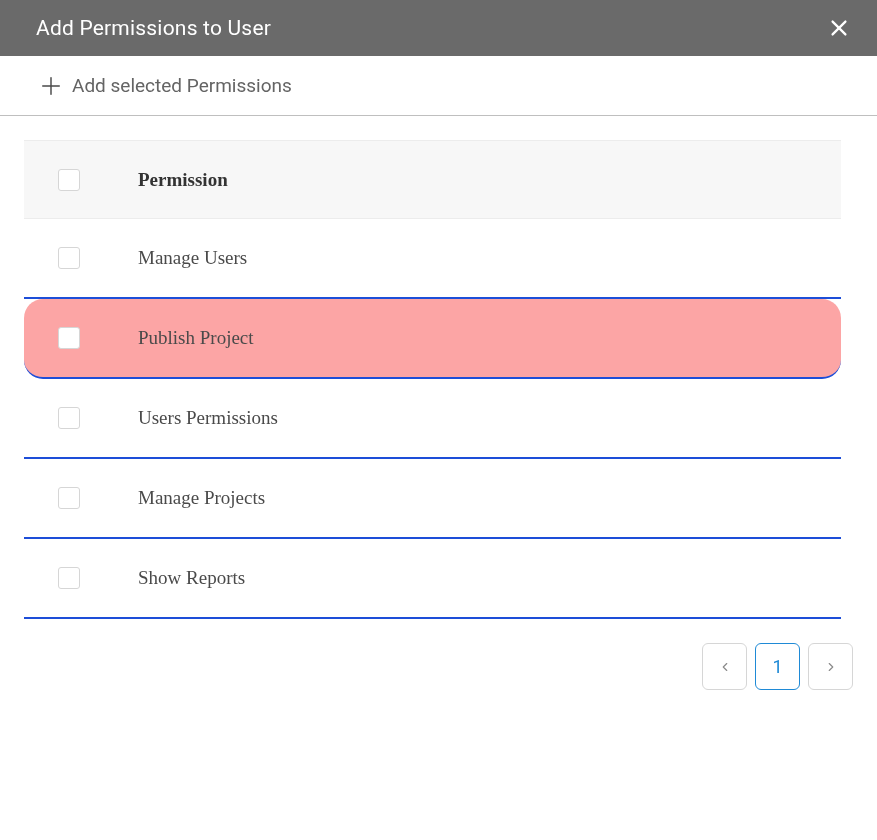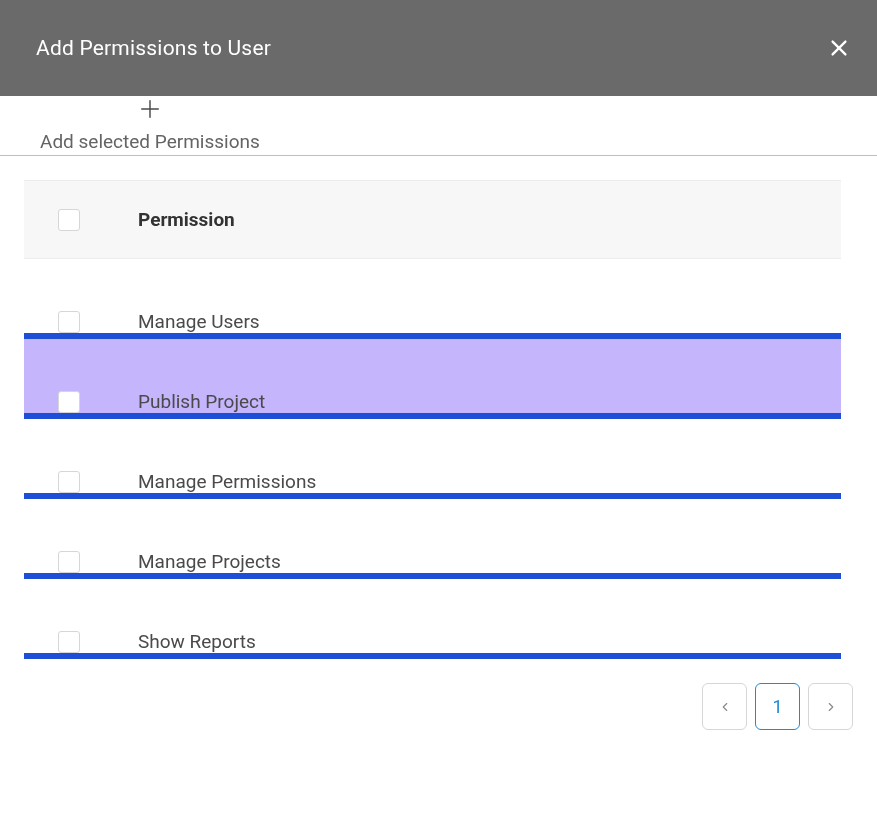--- a/index.html
+++ b/index.html
@@ -12,21 +12,21 @@
       font-family: "Segoe UI", -apple-system, BlinkMacSystemFont, Roboto, "Helvetica Neue", sans-serif;
       background: #fff;
       width: 877px;
       height: 840px;
       overflow: hidden;
     }
 
     .dialog-header {
       background: #6a6a6a;
       color: #fff;
-      height: 96px;
+      height: 56px;
       display: flex;
       align-items: center;
       justify-content: space-between;
       padding: 0 24px 0 36px;
     }
 
     .dialog-title {
       font-size: 21px;
       font-weight: 400;
       letter-spacing: 0.2px;
@@ -56,31 +56,31 @@
       background: #fff;
     }
 
     .add-selected-btn {
       display: inline-flex;
       align-items: center;
       gap: 10px;
       cursor: pointer;
       color: #646464;
       font-size: 19px;
-      flex-direction: column;
     }
 
     .add-selected-btn svg {
       width: 22px;
       height: 22px;
       color: #4a4a4a;
     }
 
     .table-wrap {
       padding: 24px 36px 0 24px;
+      font-family: Liberation Serif, serif;
     }
 
     .thead-row {
       display: flex;
       align-items: center;
       background: #f7f7f7;
       border: 1px solid #ececec;
       border-left: none;
       border-right: none;
       height: 79px;
@@ -103,29 +103,30 @@
     }
 
     .th-label {
       font-weight: 700;
       font-size: 19px;
       color: #333;
     }
 
     .tbody-row {
       display: flex;
-      align-items: flex-end;
+      align-items: center;
       height: 80px;
-      border-bottom: 6px solid #1d4ed8;
+      border-bottom: 2px solid #1d4ed8;
       padding-left: 34px;
       cursor: pointer;
     }
 
     .tbody-row.highlight {
-      background: #c4b5fd;
+      background: #fca5a5;
+      border-radius: 19px;
     }
 
     .cell-text {
       font-size: 19px;
       color: #4a4a4a;
       font-weight: 400;
     }
 
     .pager {
       display: flex;
@@ -200,21 +201,21 @@
       <div class="tbody-row highlight">
         <div class="checkbox-cell">
           <div class="checkbox"></div>
         </div>
         <div class="cell-text">Publish Project</div>
       </div>
       <div class="tbody-row">
         <div class="checkbox-cell">
           <div class="checkbox"></div>
         </div>
-        <div class="cell-text">Manage Permissions</div>
+        <div class="cell-text">Users Permissions</div>
       </div>
       <div class="tbody-row">
         <div class="checkbox-cell">
           <div class="checkbox"></div>
         </div>
         <div class="cell-text">Manage Projects</div>
       </div>
       <div class="tbody-row">
         <div class="checkbox-cell">
           <div class="checkbox"></div>

